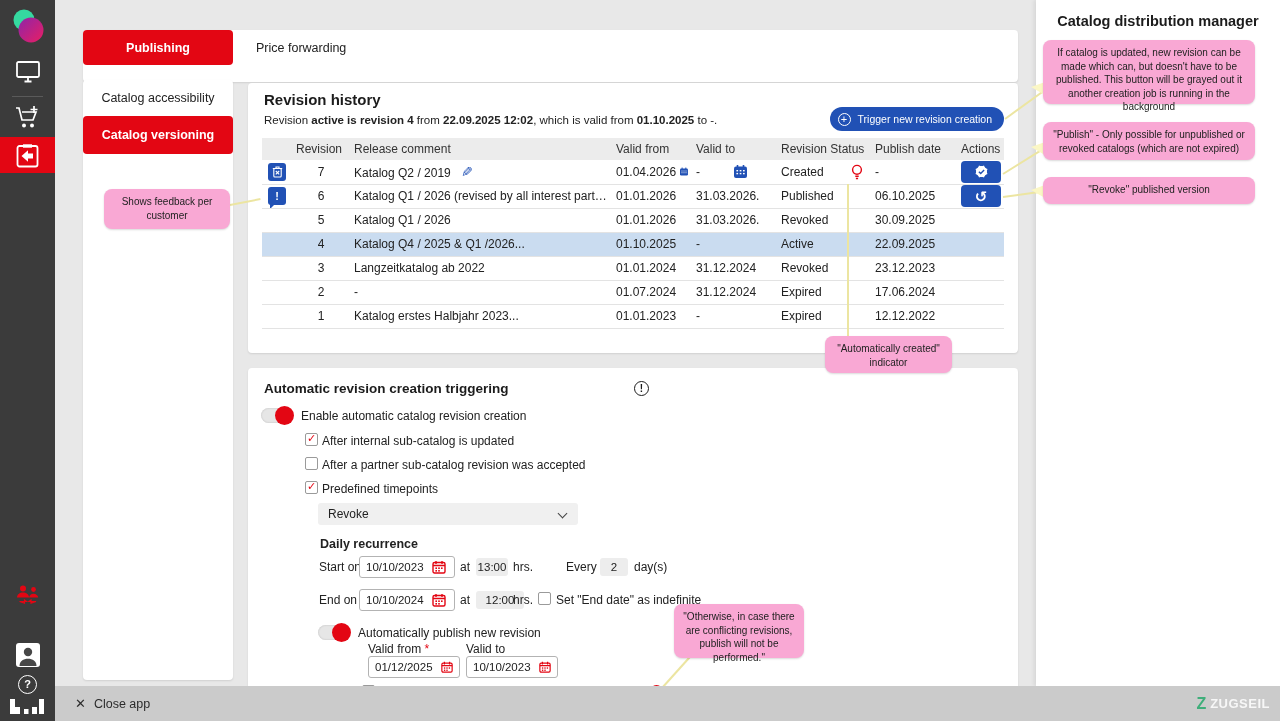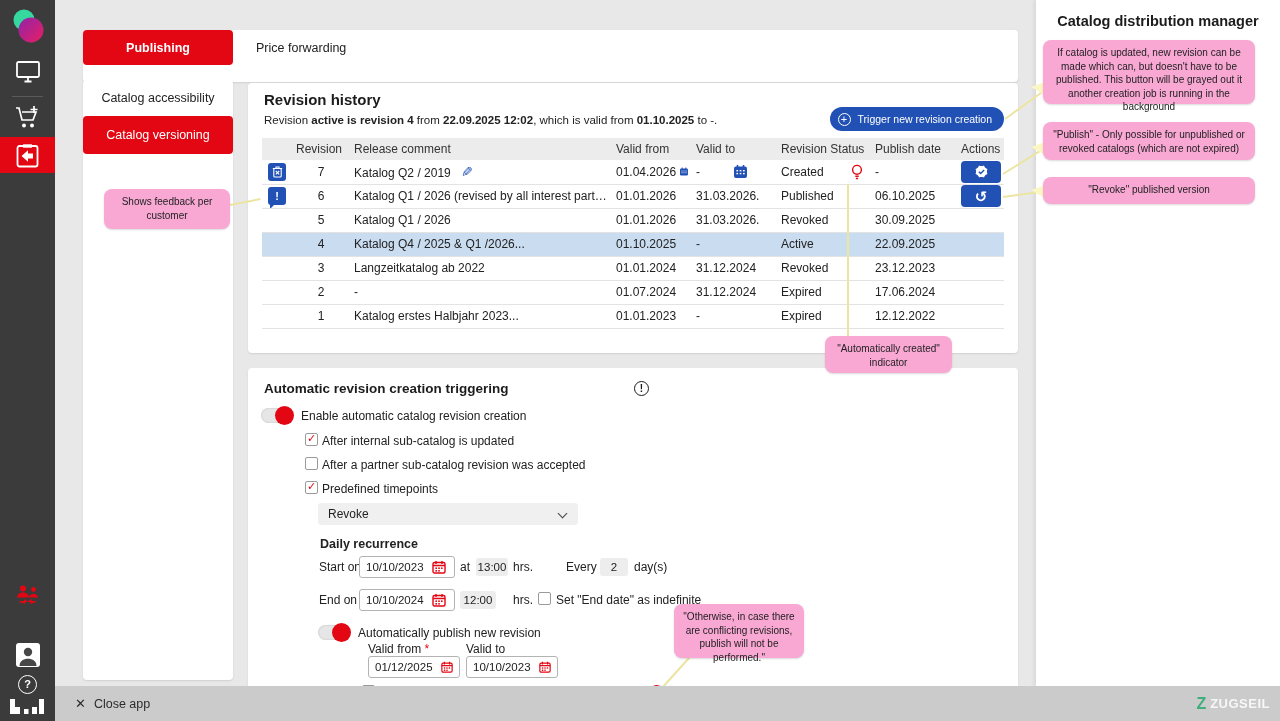--- a/index.html
+++ b/index.html
@@ -24,21 +24,21 @@
   #brand-name { font-weight:bold; font-size:13px; color:#f7f7f7; letter-spacing:.5px; }
 
   
   #tabbar { left:83px; top:30px; width:935px; height:52px; background:#fff; border-radius:4px; box-shadow:0 1px 2px rgba(0,0,0,.10); }
   #tab-publishing { position:absolute; left:0; top:0; width:150px; height:35px; background:#e30613; border-radius:4px; color:#fff; font-size:12.5px; font-weight:bold; display:flex; align-items:center; justify-content:center; cursor:pointer; }
   #tab-price { position:absolute; left:173px; top:0; height:35px; display:flex; align-items:center; font-size:12.5px; color:#222; cursor:pointer; }
 
   
   #nav { left:83px; top:80px; width:150px; height:600px; background:#fff; border-radius:4px; box-shadow:0 1px 2px rgba(0,0,0,.10); }
   #nav-access { position:absolute; left:0; top:2px; width:150px; height:32px; display:flex; align-items:center; justify-content:center; font-size:12.5px; cursor:pointer; }
-  #nav-version { position:absolute; left:0; top:36px; width:150px; height:38px; background:#e30613; border-radius:4px; color:#fff; font-weight:normal; font-size:12.5px; display:flex; align-items:center; justify-content:center; cursor:pointer; }
+  #nav-version { position:absolute; left:0; top:36px; width:150px; height:38px; background:#e30613; border-radius:4px; color:#fff; font-weight:bold; font-size:12.5px; display:flex; align-items:center; justify-content:center; cursor:pointer; }
 
   
   .card { background:#fff; border-radius:4px; box-shadow:0 1px 2px rgba(0,0,0,.10); }
   #card-history { left:248px; top:83px; width:770px; height:270px; }
   #card-auto { left:248px; top:368px; width:770px; height:322px; }
 
   #rh-title { position:absolute; left:16px; top:8px; font-size:15px; font-weight:bold; color:#1c1c1c; }
   #rh-sub { position:absolute; left:16px; top:31px; font-size:11.5px; color:#222; }
   #rh-sub b { font-weight:bold; }
   #trigger-btn { position:absolute; right:14px; top:24px; height:24px; padding:0 12px 0 8px; background:#2151b5; border-radius:12px; color:#fff; font-size:10.5px; display:flex; align-items:center; gap:7px; cursor:pointer; }
@@ -414,21 +414,21 @@
         <g fill="#e30613">
           <rect x="3.4" y="7.4" width="1.6" height="1.6"></rect>
           <rect x="6.2" y="7.4" width="1.6" height="1.6"></rect>
           <rect x="9" y="7.4" width="1.6" height="1.6"></rect>
           <rect x="3.4" y="10" width="1.6" height="1.6"></rect>
           <rect x="6.2" y="10" width="1.6" height="1.6"></rect>
         </g>
       </svg>
   </div>
   <div class="lbl" style="left:212px; top:225px;">at</div>
-  <div class="mini-box" style="left:212px; top:223px; width:36px;">12:00</div>
+  <div class="mini-box" style="left:228px; top:223px; width:48px;">12:00</div>
   <div class="lbl" style="left:265px; top:225px;">hrs.</div>
   <div class="cb" style="left:290px; top:224px;"></div>
   <div class="lbl" style="left:308px; top:225px;">Set "End date" as indefinite</div>
 
   <div class="toggle" style="left:70px; top:257px;"></div>
   <div class="lbl" style="left:110px; top:258px;">Automatically publish new revision</div>
 
   <div class="lbl" style="left:120px; top:274px;"><span>Valid from</span> <span class="req">*</span></div>
   <div class="lbl" style="left:218px; top:274px;">Valid to</div>
 

